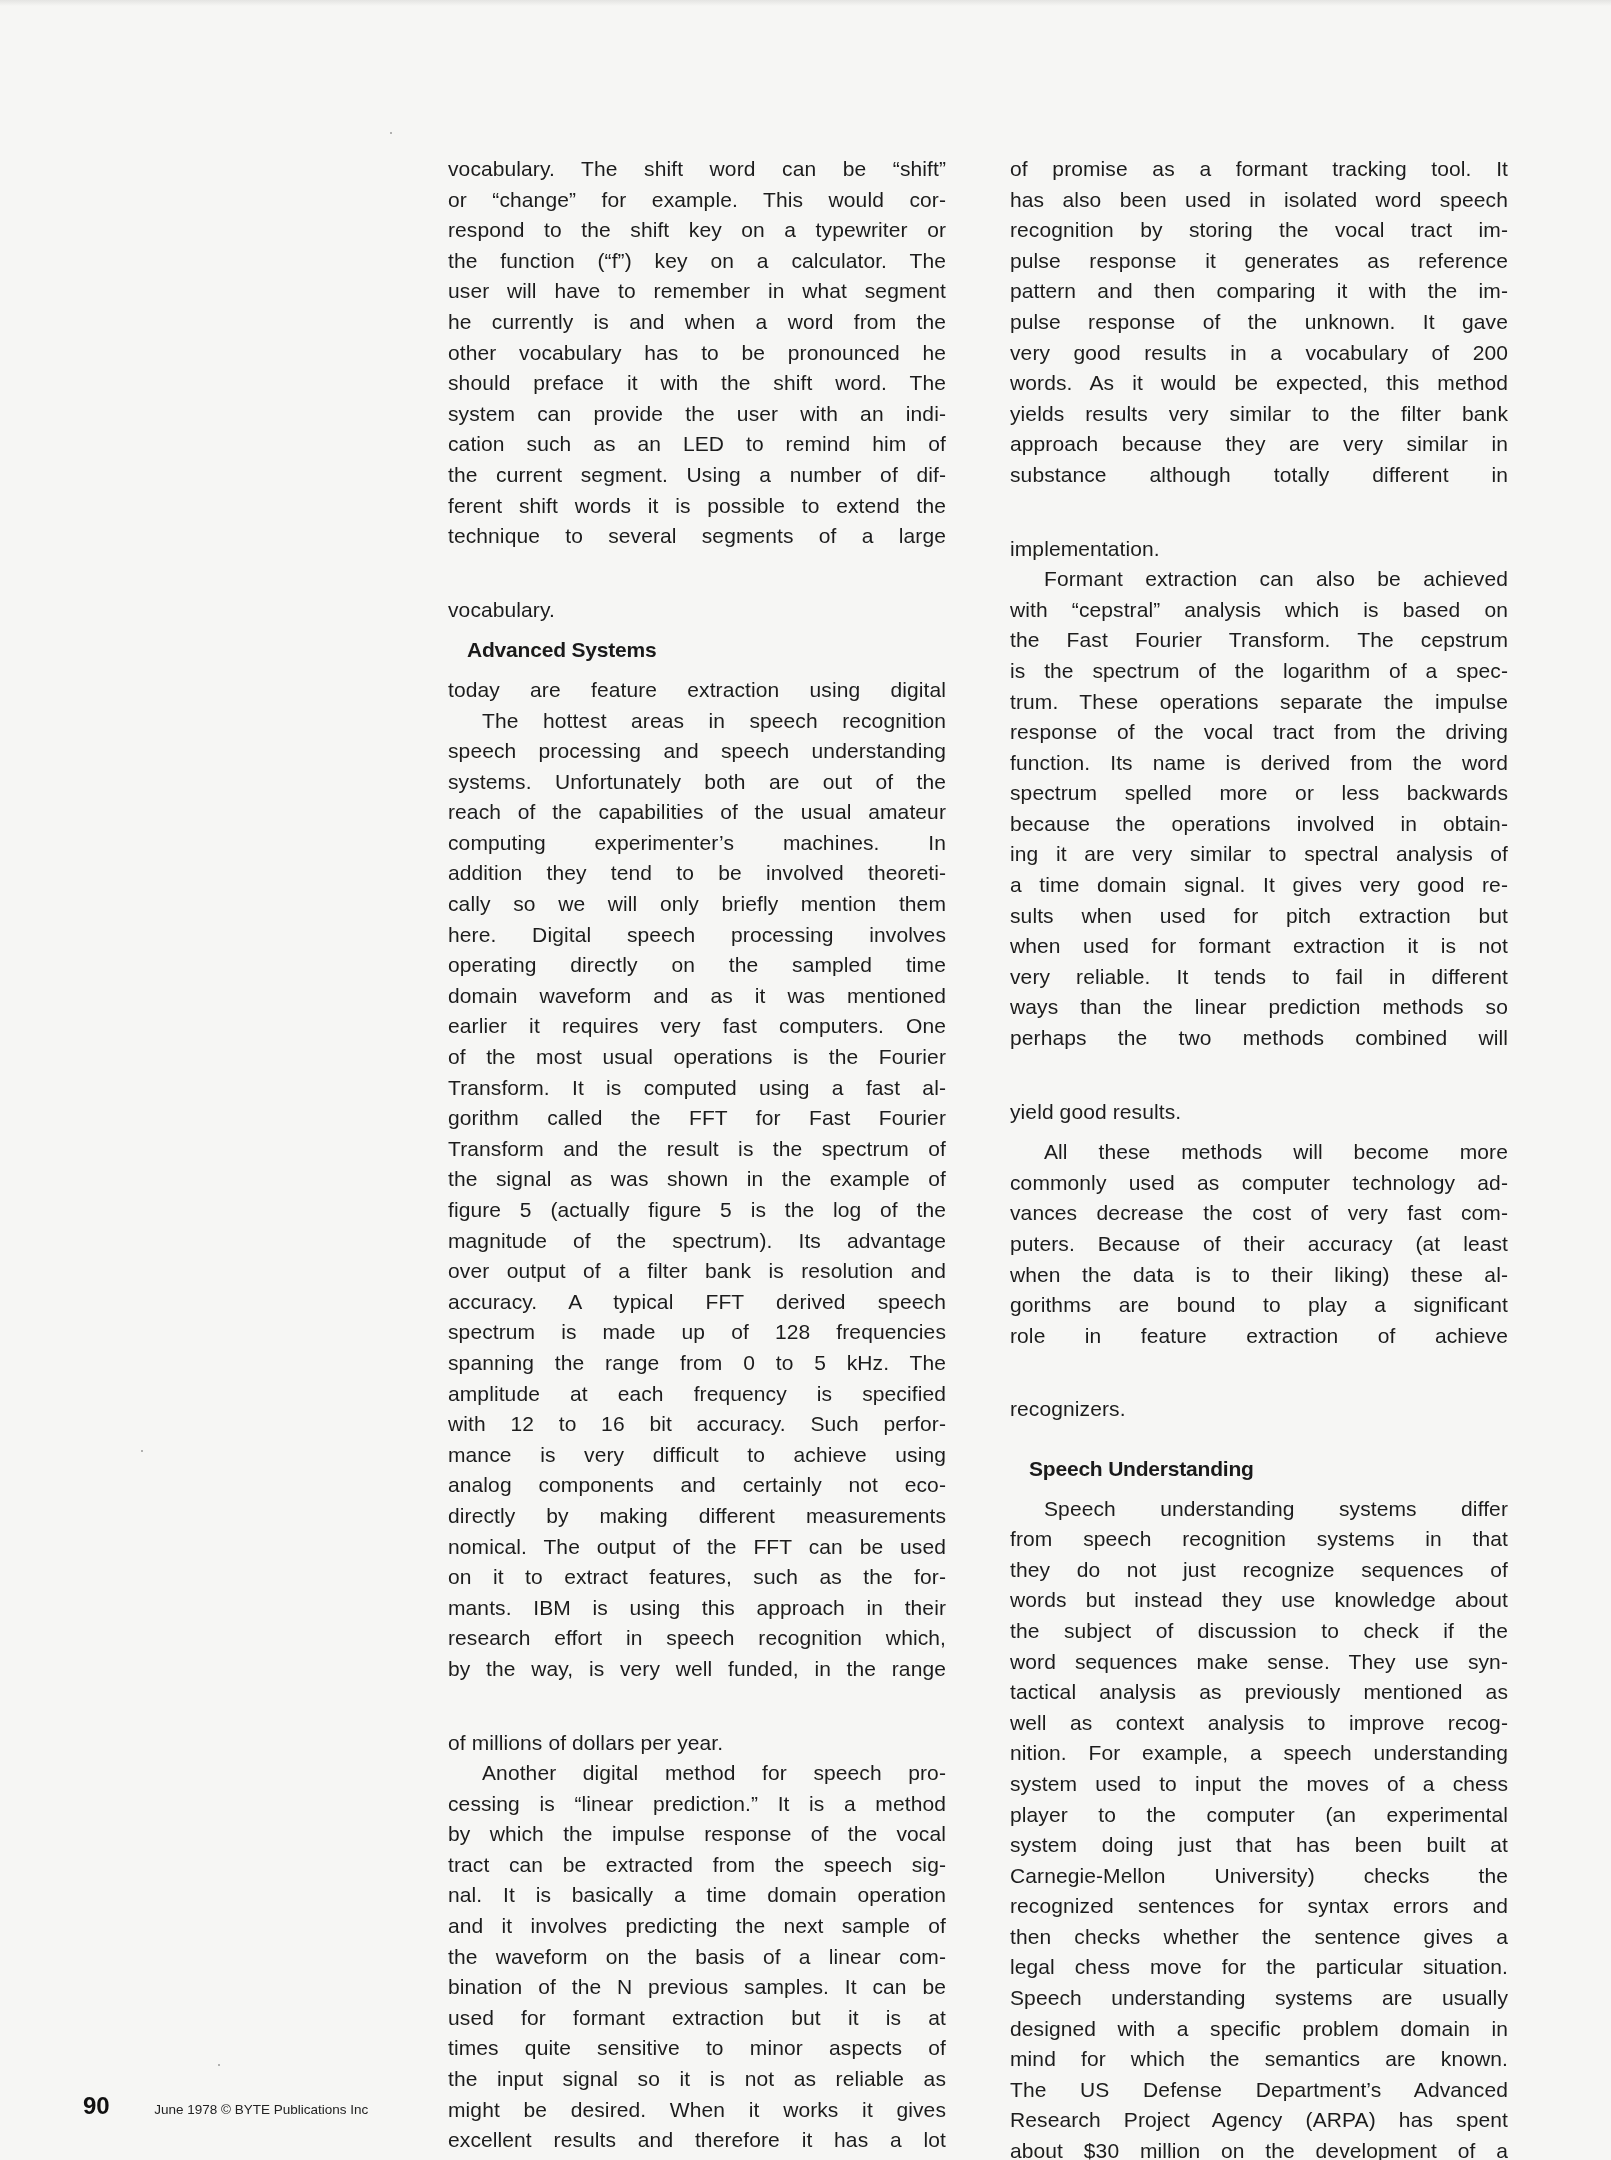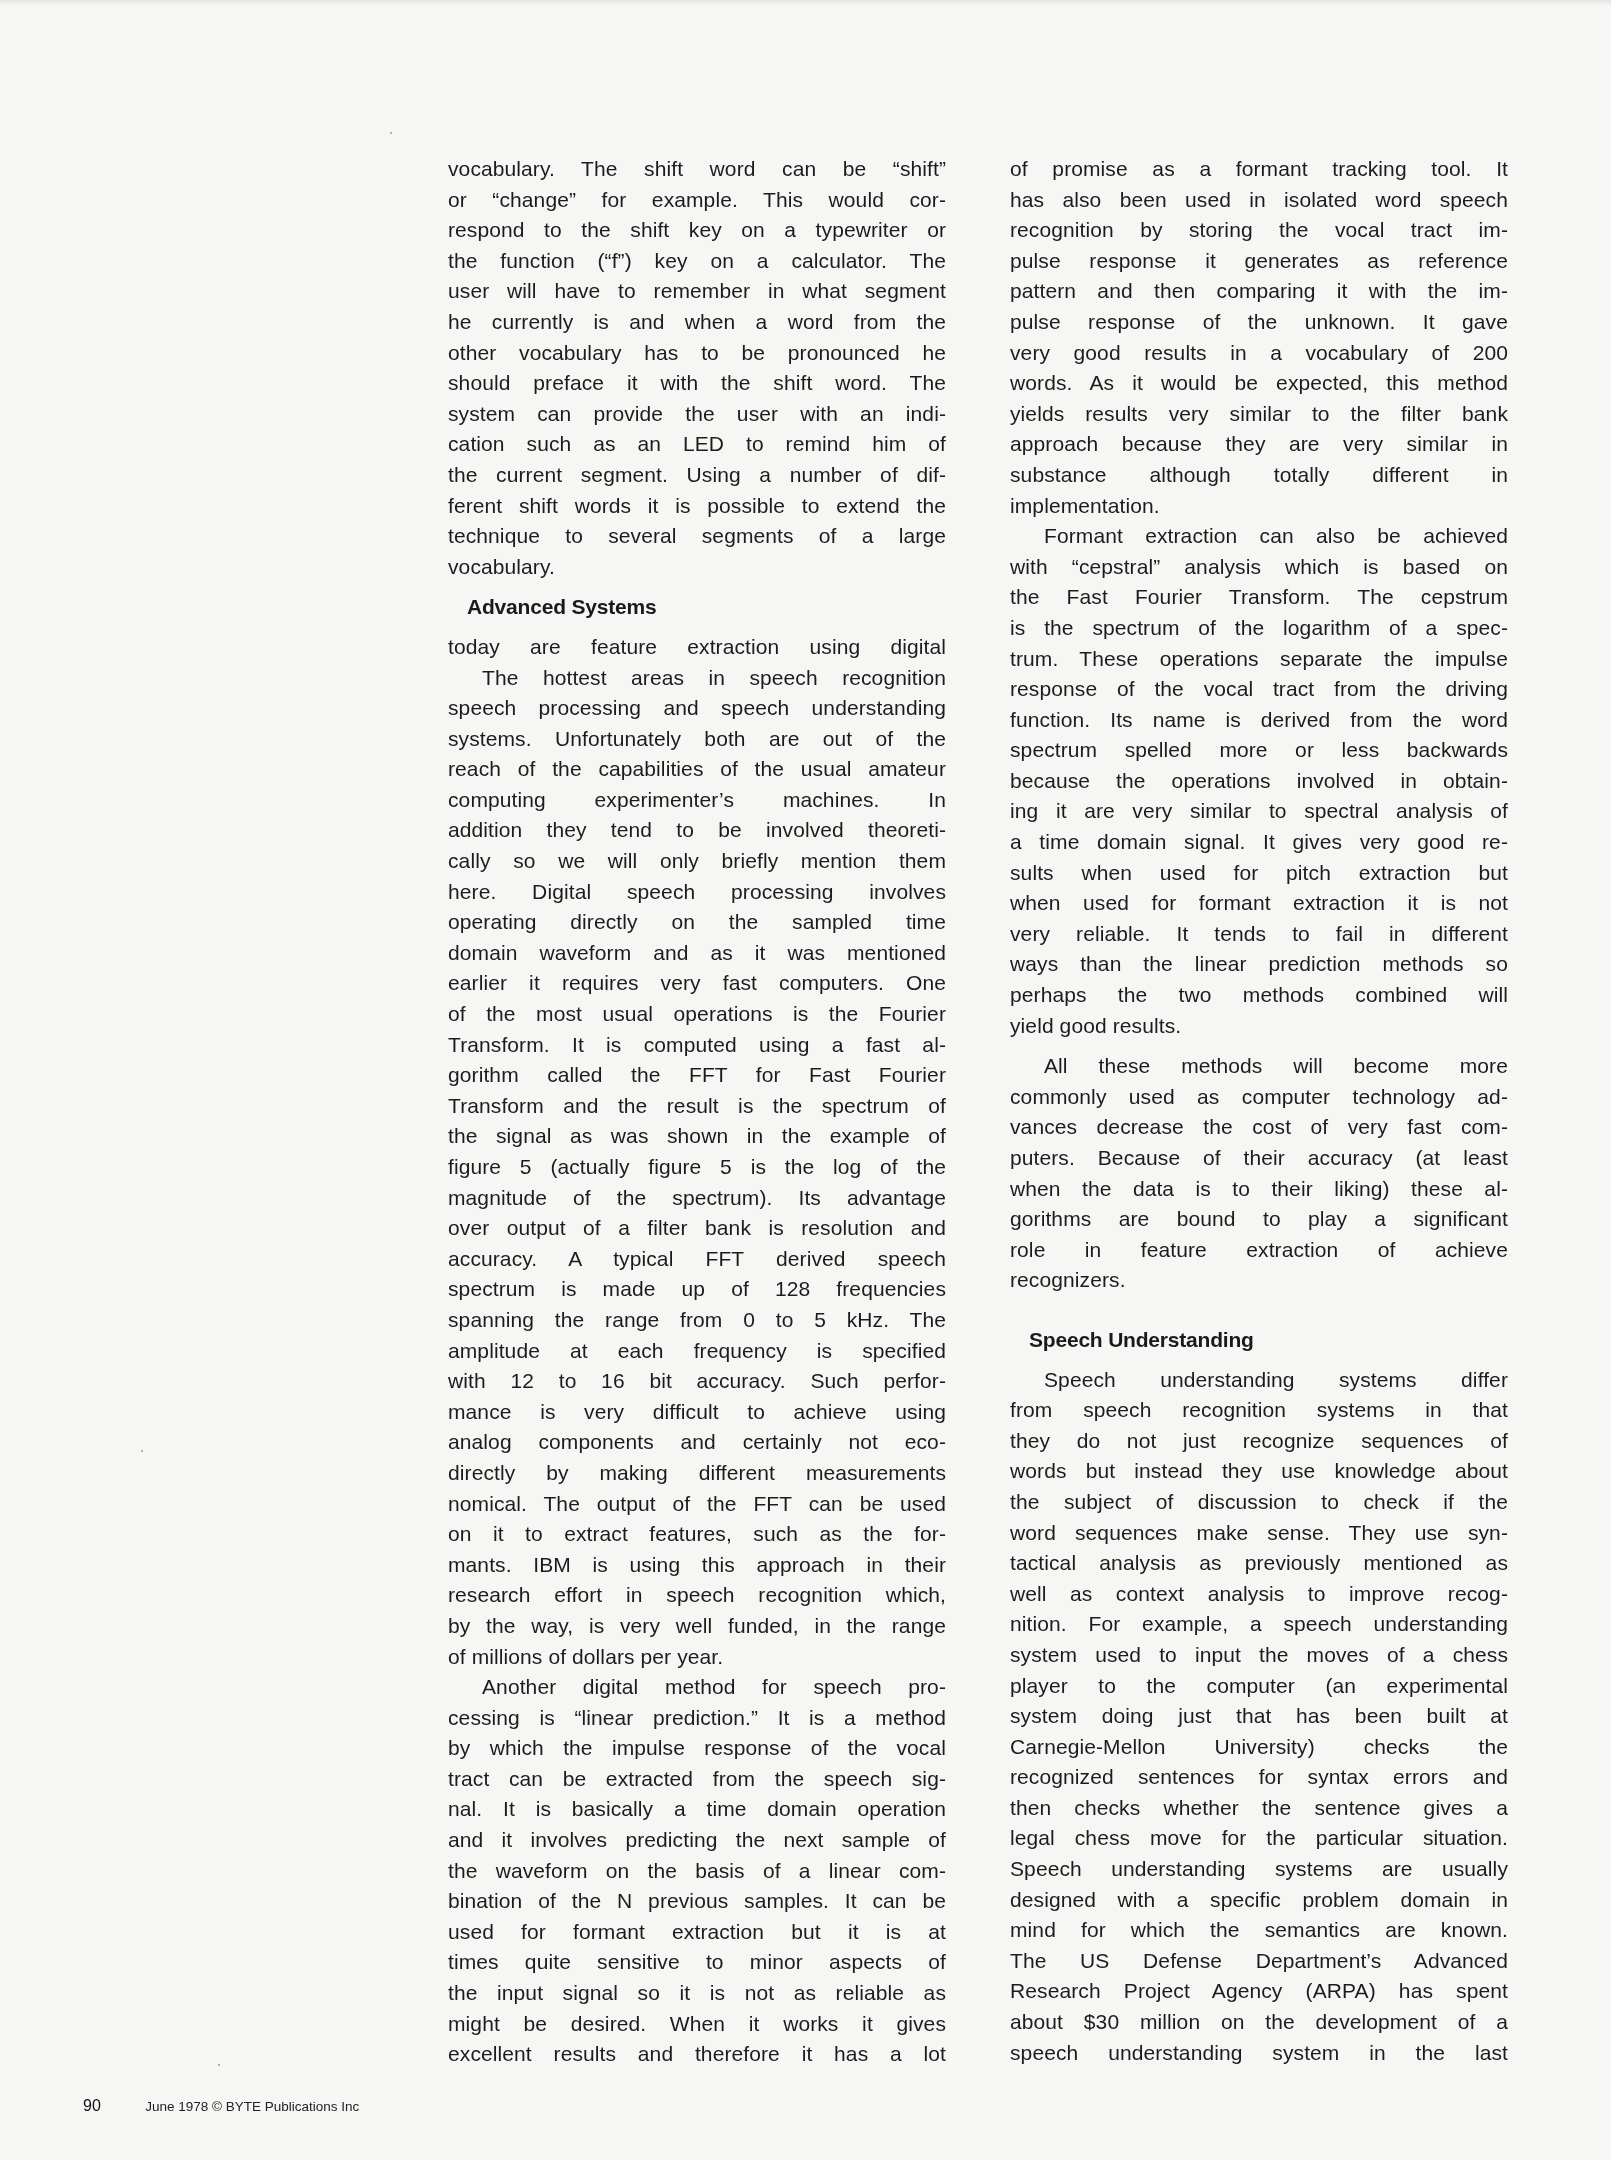--- a/index.html
+++ b/index.html
@@ -15,33 +15,33 @@
   #col-left { left: 448px; }
   #col-right { left: 1010px; }
   .line {
     display: block;
     height: 30.6px; line-height: 30.6px;
     font-size: 21px;
     text-align: justify; text-align-last: justify;
     white-space: nowrap;
     letter-spacing: 0.1px;
   }
-  .line.last { text-align-last: left; }
+  .line.last { text-align-last: left; margin-top: 43px; }
   .line.indent { padding-left: 34px; }
   .heading {
     display: block; height: 30.6px; line-height: 30.6px;
     font-size: 21px; font-weight: bold; letter-spacing: -0.2px;
     color: #1a1a1a;
     margin-left: 19px;
   }
   .gap-s { height: 10px; }
   .gap-m { height: 9px; }
   .gap-l { height: 29px; }
   .footer { position: absolute; top: 2094px; left: 83px; height: 24px; line-height: 24px; }
-  .page-num { font-size: 16px; font-weight: normal; color: #111; vertical-align: baseline; }
+  .page-num { font-size: 24px; font-weight: bold; color: #111; vertical-align: baseline; }
   .footer-text { font-size: 13.5px; color: #222; margin-left: 40px; vertical-align: baseline; }
   .speck { position: absolute; width: 2px; height: 2px; background: #9a9a9a; border-radius: 1px; }
 </style>
 </head>
 <body>
 
 <div class="topedge"></div>
 
 <div id="col-left" class="col">
   <div>

